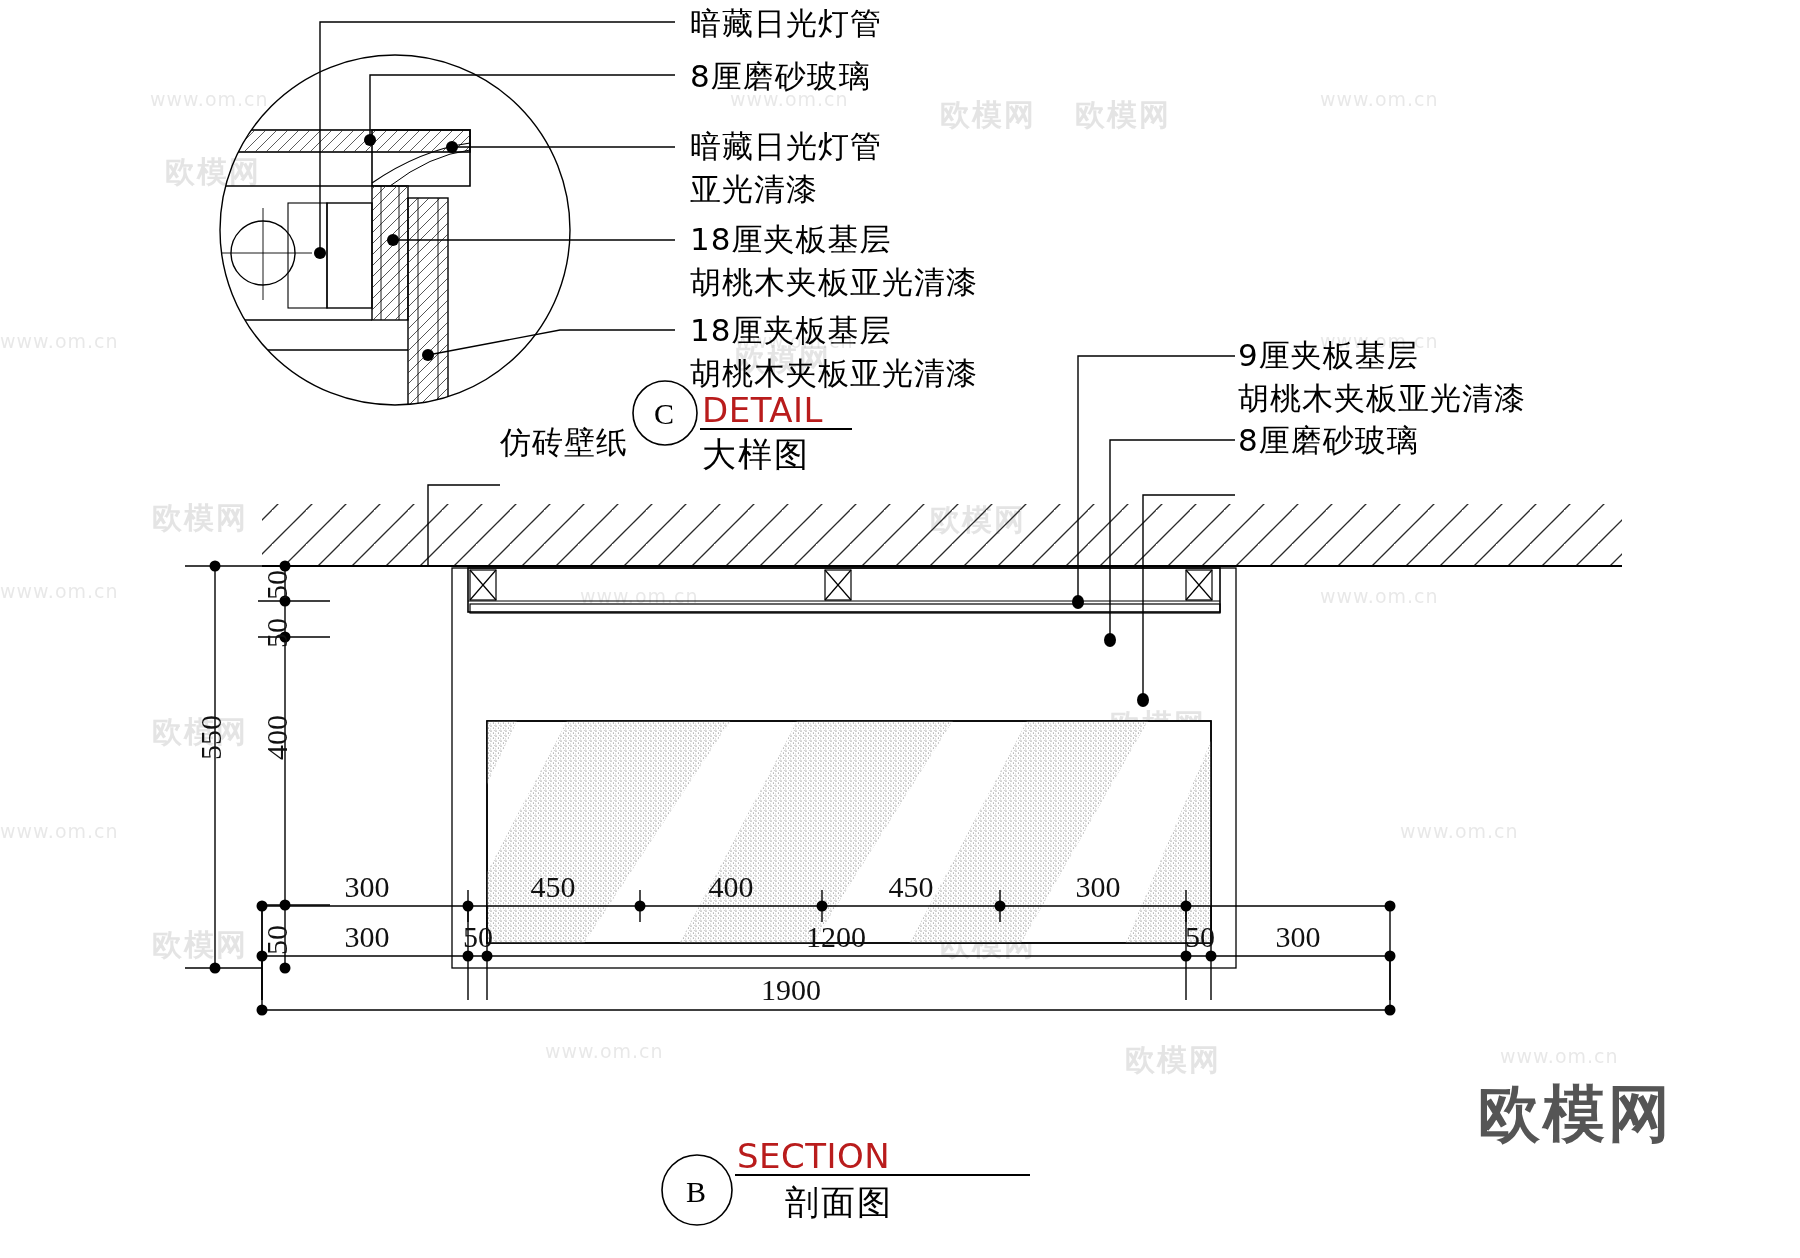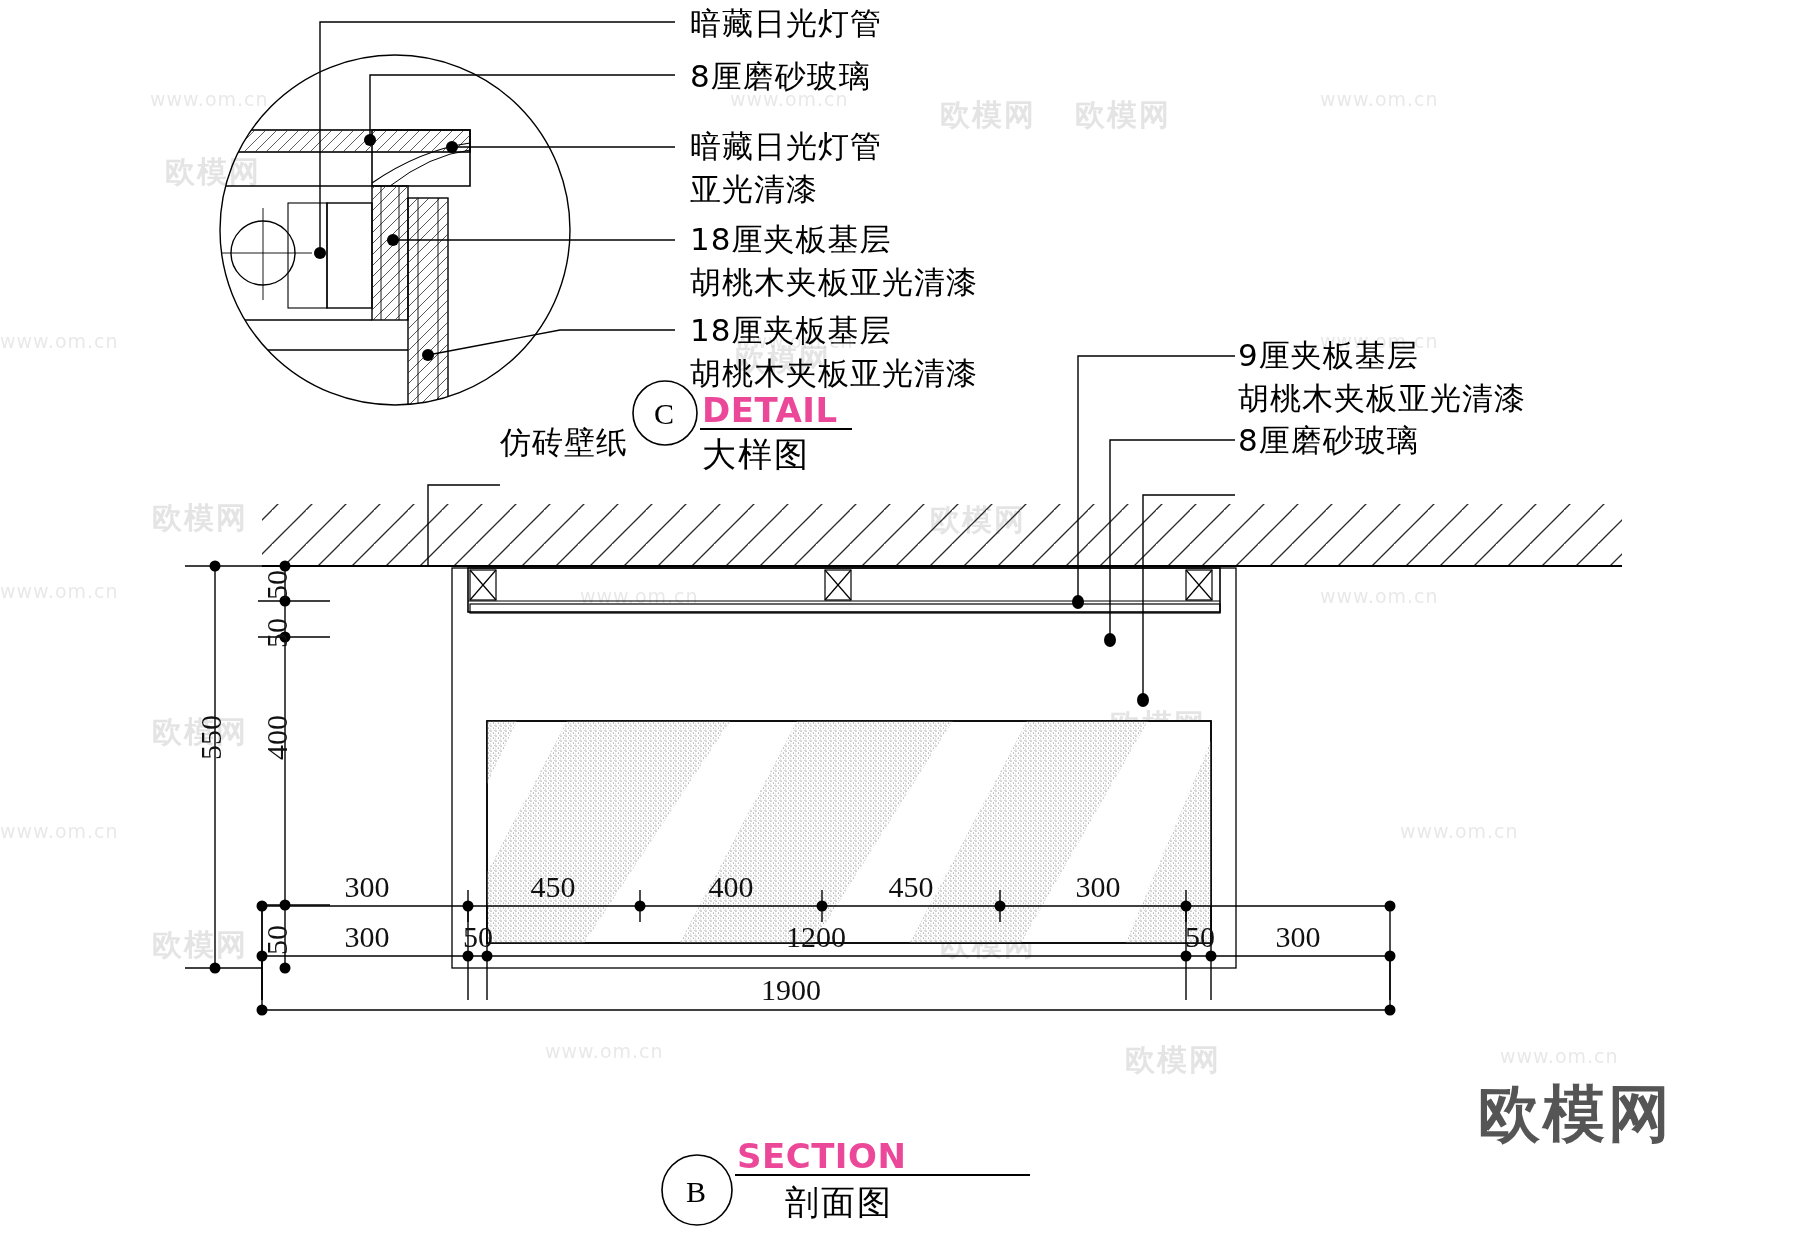--- a/index.html
+++ b/index.html
@@ -44,24 +44,24 @@
     font-size: 30px;
     line-height: 30px;
   }
   .dim.vert {
     transform-origin: 0 0;
     transform: rotate(-90deg);
   }
   .title-en {
     position: absolute;
     font-family: "DejaVu Sans", "Liberation Sans", sans-serif;
-    font-weight: bold;
+    font-weight: normal;
     font-size: 34px;
     letter-spacing: 0.5px;
-    color: #ec4899;
+    color: #b91c1c;
     white-space: pre;
   }
   .title-cn {
     position: absolute;
     font-family: "DejaVu Sans", "Liberation Sans", sans-serif;
     font-size: 34px;
     letter-spacing: 2px;
     color: #000;
     white-space: pre;
   }
@@ -404,21 +404,21 @@
   <div class="dim vert" style="left:262px; top:955px;">50</div>
 
   <div class="dim" style="left:312px;  top:872px; width:110px; text-align:center;">300</div>
   <div class="dim" style="left:498px;  top:872px; width:110px; text-align:center;">450</div>
   <div class="dim" style="left:676px;  top:872px; width:110px; text-align:center;">400</div>
   <div class="dim" style="left:856px;  top:872px; width:110px; text-align:center;">450</div>
   <div class="dim" style="left:1043px; top:872px; width:110px; text-align:center;">300</div>
 
   <div class="dim" style="left:312px;  top:922px; width:110px; text-align:center;">300</div>
   <div class="dim" style="left:443px;  top:922px; width:70px;  text-align:center;">50</div>
-  <div class="dim" style="left:746px;  top:922px; width:140px; text-align:center;">1200</div>
+  <div class="dim" style="left:766px;  top:922px; width:140px; text-align:center;">1200</div>
   <div class="dim" style="left:1165px; top:922px; width:70px;  text-align:center;">50</div>
   <div class="dim" style="left:1243px; top:922px; width:110px; text-align:center;">300</div>
 
   <div class="dim" style="left:761px; top:975px; width:140px; text-align:left;">1900</div>
 
   <div class="bubble-letter" style="left:686px; top:1175px;">B</div>
   <div class="title-en" style="left:737px; top:1136px;">SECTION</div>
   <div class="title-cn" style="left:785px; top:1180px;">剖面图</div>
 
   <div class="wm-logo" style="left:1478px; top:1072px;">欧模网</div>

